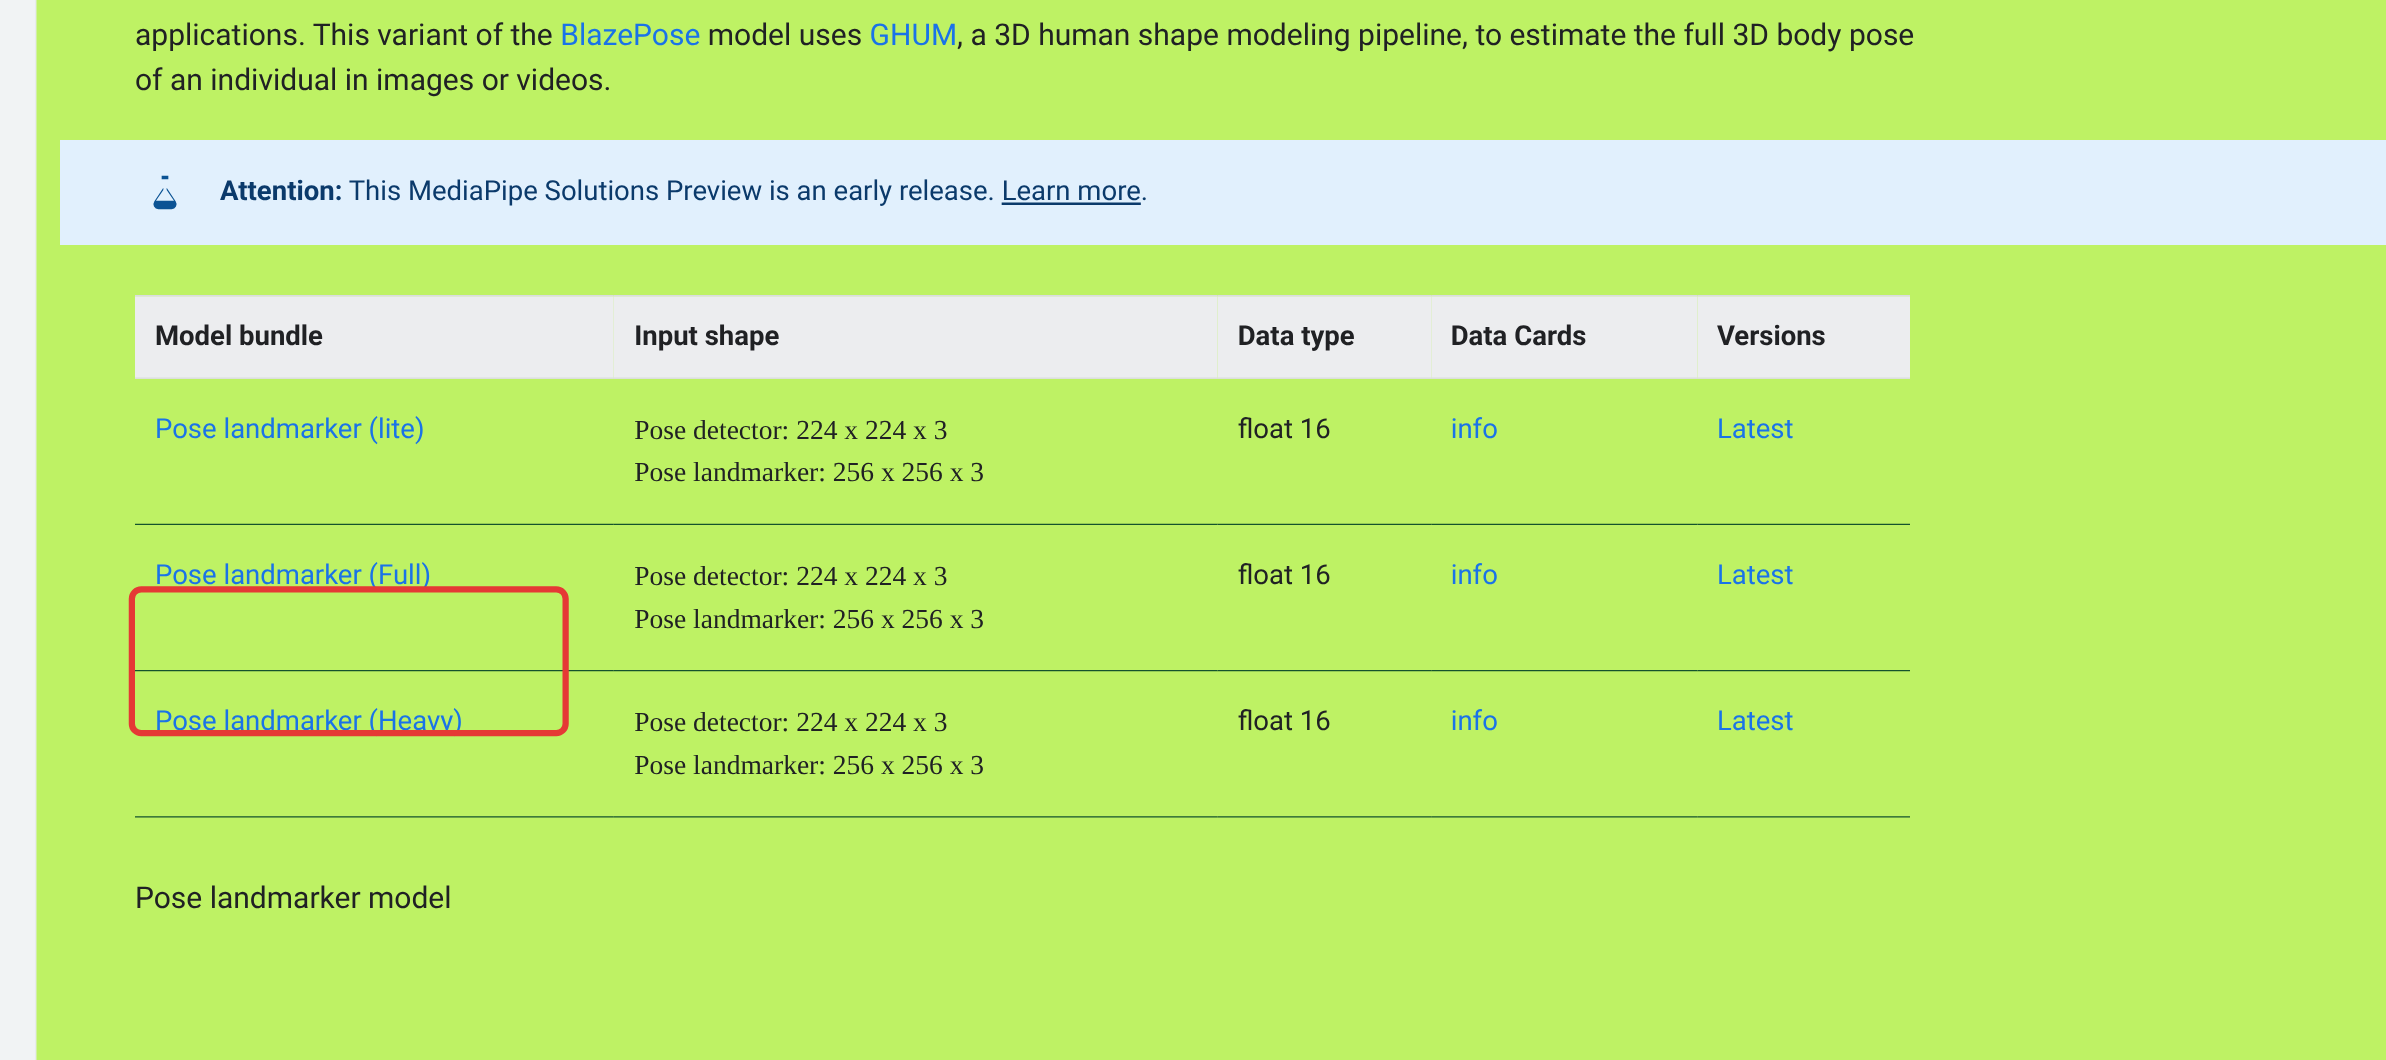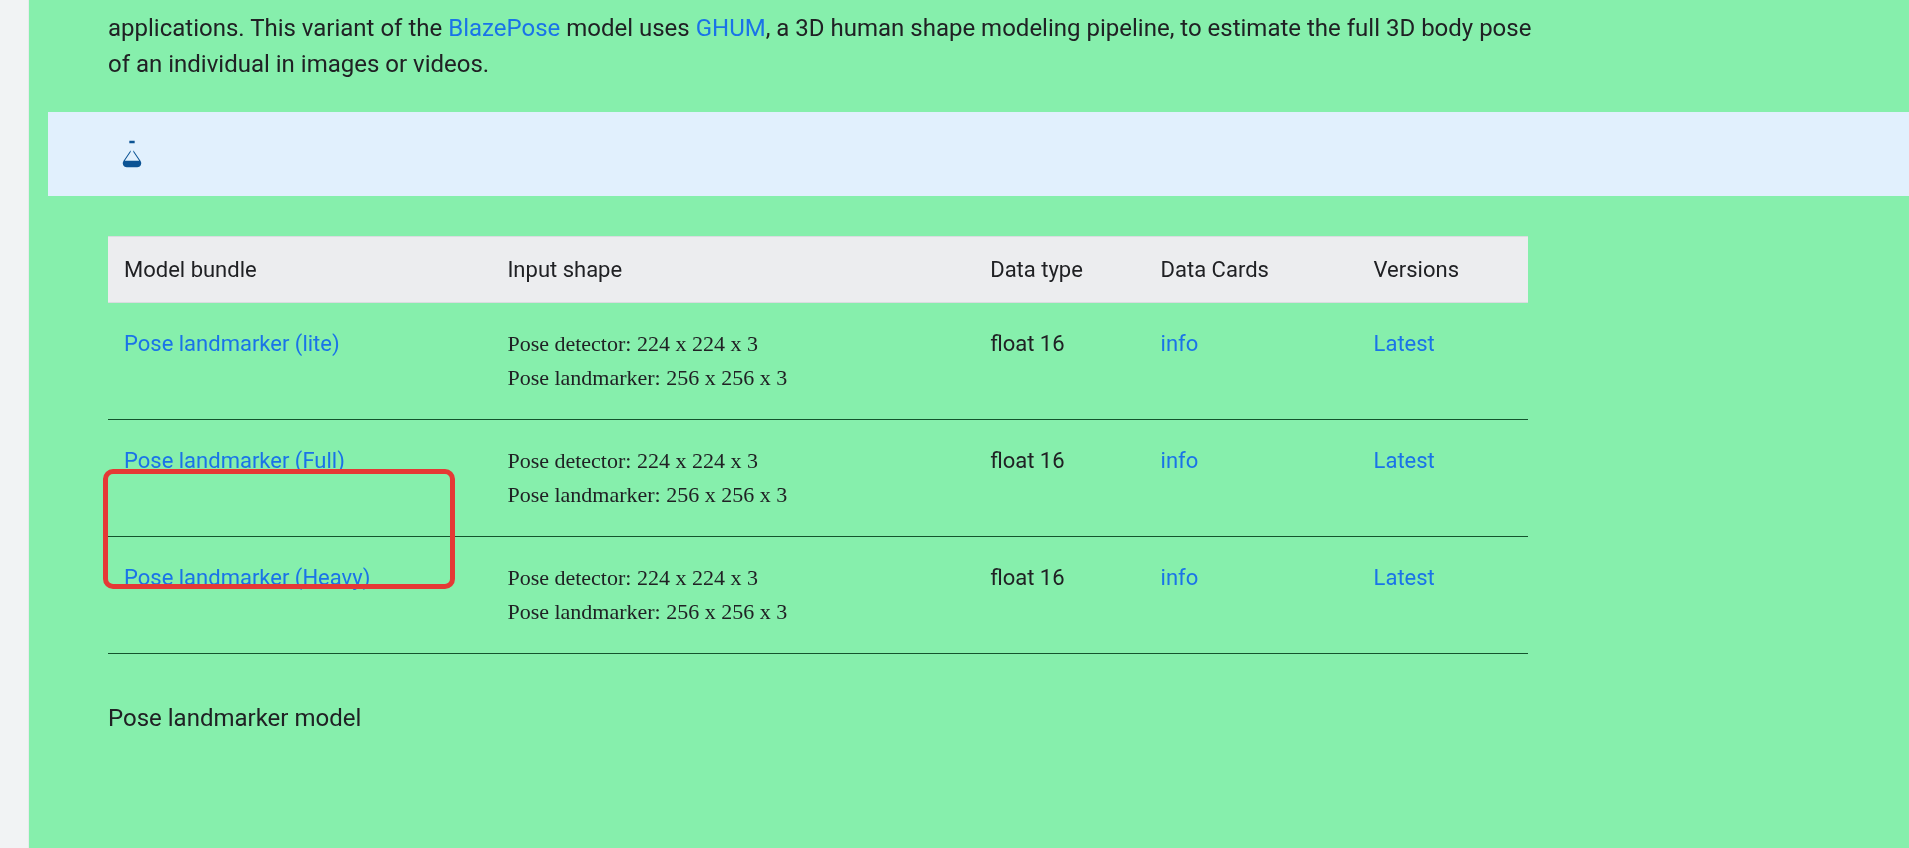--- a/index.html
+++ b/index.html
@@ -7,21 +7,21 @@
     padding: 0;
     background: #fff;
     font-family: "Google Sans", "Roboto", "Helvetica Neue", Arial, sans-serif;
     color: #202124;
   }
   .outer {
     width: 1909px;
     height: 848px;
     position: relative;
     box-sizing: border-box;
-    background: #86efac;
+    background: #bef264;
     overflow: hidden;
   }
   
   .left-sliver {
     position: absolute;
     left: 0;
     top: 0;
     width: 28px;
     height: 100%;
     background: #f1f3f4;
@@ -83,21 +83,21 @@
   table.models {
     width: 100%;
     border-collapse: collapse;
     font-size: 22px;
   }
   table.models thead th {
     background: #ecedef;
     border-top: 1px solid #dadce0;
     border-bottom: 1px solid #dadce0;
     text-align: left;
-    font-weight: 400;
+    font-weight: 700;
     font-size: 22px;
     color: #202124;
     padding: 20px 16px;
   }
   table.models tbody td {
     border-bottom: 1px solid #14532d;
     padding: 24px 16px;
     vertical-align: top;
     line-height: 34px;
     color: #202124;
@@ -132,20 +132,23 @@
 
     <p class="para">
       <span>applications. This variant of the </span><a class="link" href="#">BlazePose</a><span> model uses </span><a class="link" href="#">GHUM</a><span>, a 3D human shape modeling pipeline, to estimate the full 3D body pose of an individual in images or videos.</span>
     </p>
 
     <div class="banner">
       <span class="icon">
         <svg viewBox="0 0 24 24" width="32" height="36" fill="#0b5394">
           <path d="M10 2h4v2h-1v5.17l5.45 8.17A3 3 0 0 1 15.96 22H8.04a3 3 0 0 1-2.49-4.66L11 9.17V4h-1V2zm1 8.5L6.6 17h10.8L13 10.5V4h-2v6.5z"></path>
         </svg>
+      </span>
+      <span class="banner-text">
+        <strong>Attention:</strong><span> This MediaPipe Solutions Preview is an early release. </span><a class="ulink" href="#">Learn more</a><span>.</span>
       </span>
     </div>
 
     <div class="table-wrap">
       <table class="models">
         <colgroup>
           <col style="width:27%">
           <col style="width:34%">
           <col style="width:12%">
           <col style="width:15%">

